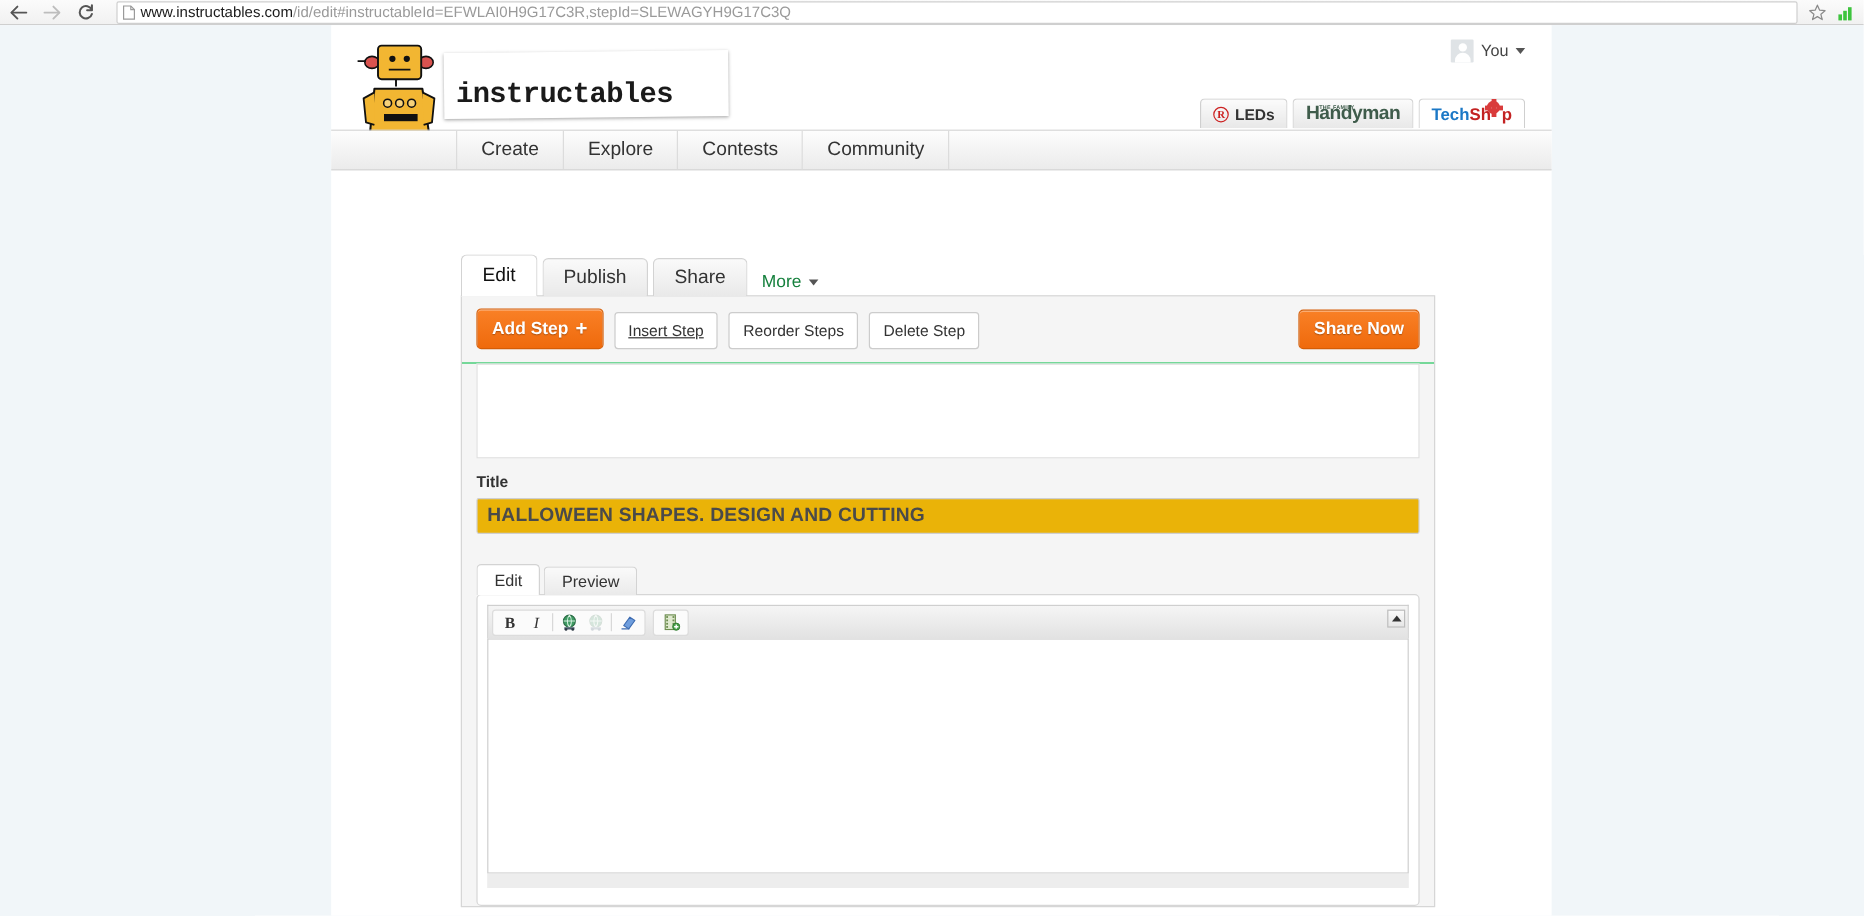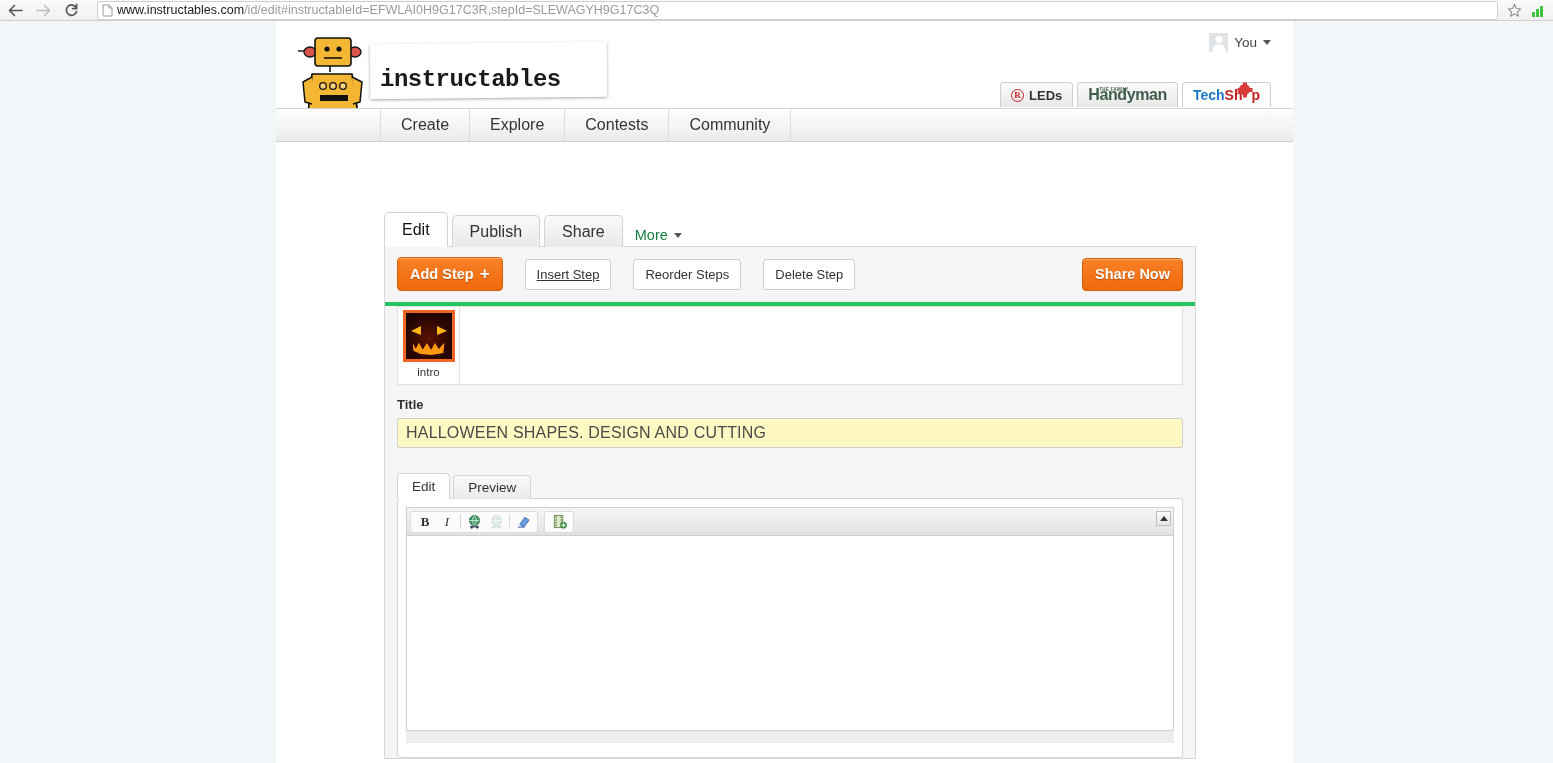--- a/index.html
+++ b/index.html
@@ -187,24 +187,23 @@
   }
 
   .panel {
     margin-left: 108px; margin-right: 97px;
     border: 1px solid #d6d6d6;
     background: #f5f5f5;
     position: relative; top: -1px;
   }
 
   .toolbar-row {
-    display: flex; align-items: center;
+    display: flex; align-items: flex-end;
     padding: 10px 12px 11px 12px;
-    border-bottom: 4px solid #22c55e;
-    gap: 13px;
+    border-bottom: 1px solid #22c55e;
   }
   .btn-orange {
     background: linear-gradient(#f98026, #ef6a0c);
     border: 1px solid #d55d06; border-radius: 4px;
     color: #fff; font-size: 14.5px; font-weight: bold;
     padding: 7px 12px 8px 12px;
     text-shadow: 0 1px 1px rgba(0,0,0,.3);
     display: flex; align-items: center; gap: 6px;
     box-shadow: inset 0 1px 0 rgba(255,255,255,.35);
   }
@@ -256,23 +255,23 @@
     font-size: 11.5px; color: #333; margin-top: 4px;
   }
   .step-rest { flex: 1; height: 100%; }
 
   .title-row { padding: 0 12px 4px 12px; }
   .title-label {
     font-size: 13px; font-weight: bold; color: #333;
     margin-bottom: 6px; display: block;
   }
   .title-input {
-    width: 100%; height: 30px; background: #fef9c3;
+    width: 100%; height: 30px; background: #eab308;
     border: 1px solid #cfcfcf; border-radius: 2px;
-    font-size: 16px; font-weight: normal; color: #4a4a4a;
+    font-size: 16px; font-weight: bold; color: #4a4a4a;
     padding: 0 8px; font-family: "Liberation Sans", sans-serif;
     letter-spacing: .2px;
   }
 
   .sub-tabs {
     margin: 21px 0 0 12px; display: flex; align-items: flex-end; gap: 3px;
     position: relative; z-index: 3;
   }
   .sub-tab {
     height: 24px; padding: 0 14px;
@@ -484,28 +483,20 @@
           <div class="btn-white underline"><span>Insert Step</span></div>
           <div class="btn-white"><span>Reorder Steps</span></div>
           <div class="btn-white"><span>Delete Step</span></div>
           <div class="spacer"></div>
           <div class="btn-orange">
               <span>Share Now</span>
             </div>
         </div>
 
         <div class="steps-strip">
-          <div class="step-cell">
-            <div class="step-thumb">
-              <span class="jl-eye left"></span>
-              <span class="jl-eye right"></span>
-              <span class="jl-mouth"></span>
-            </div>
-            <div class="step-label">intro</div>
-          </div>
           <div class="step-rest"></div>
         </div>
 
         <div class="title-row">
           <label class="title-label">Title</label>
           <input class="title-input" type="text" value="HALLOWEEN SHAPES. DESIGN AND CUTTING" style="">
         </div>
 
         <div class="sub-tabs">
           <div class="sub-tab active">

